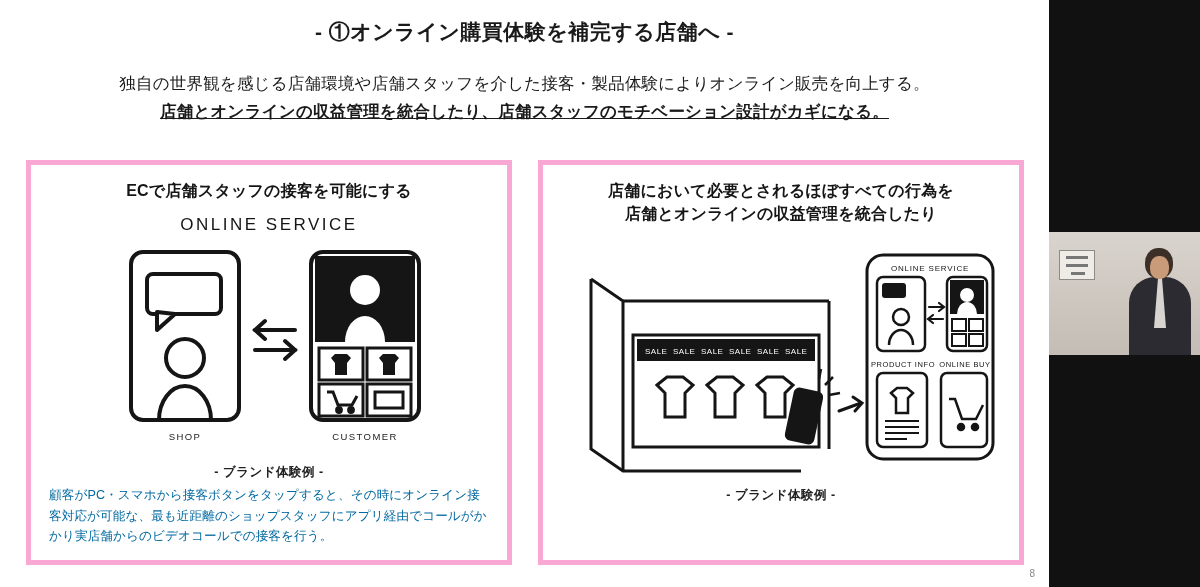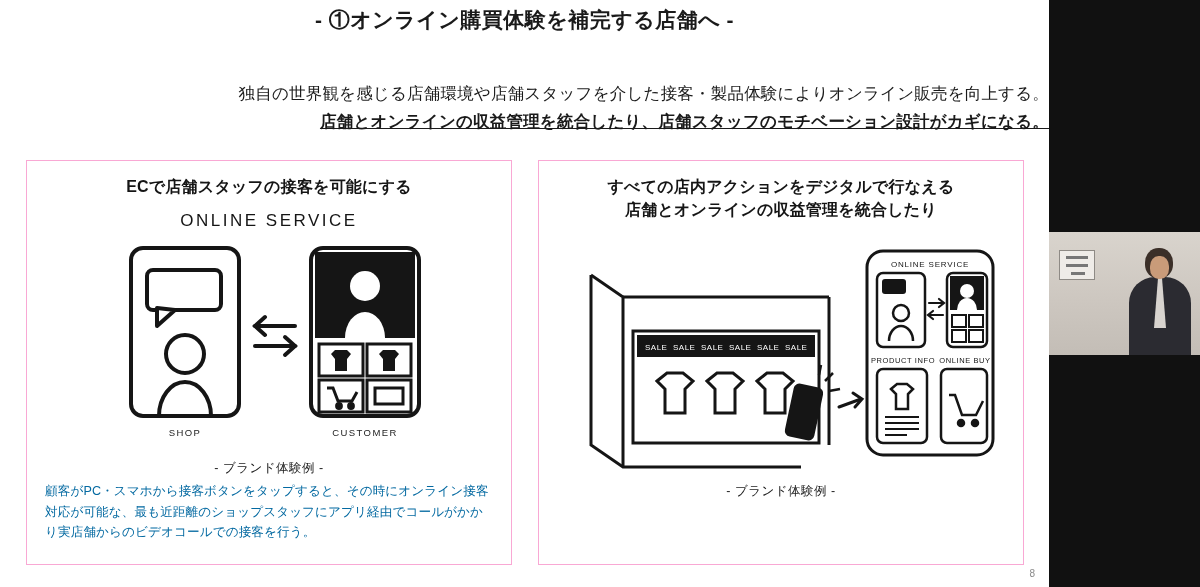--- a/index.html
+++ b/index.html
@@ -17,33 +17,32 @@
   }
   
   .slide {
     position: absolute;
     left: 0; top: 0;
     width: 1049px; height: 587px;
     background: #ffffff;
   }
   .slide-title {
     position: absolute;
-    top: 6px; left: 0; width: 1049px;
+    top: 18px; left: 0; width: 1049px;
     text-align: center;
     font-size: 21px;
     font-weight: bold;
     color: #1a1a1a;
     letter-spacing: 0.5px;
   }
   .lead {
     position: absolute;
     top: 72px; left: 0; width: 1049px;
-    text-align: right;
+    text-align: center;
     color: #1a1a1a;
-    margin-top: 10px;
   }
   .lead .line1 {
     font-size: 16.5px;
     letter-spacing: 0.2px;
     line-height: 1.45;
   }
   .lead .line2 {
     font-size: 16.5px;
     font-weight: bold;
     letter-spacing: 0.2px;
@@ -55,41 +54,41 @@
   .panels {
     position: absolute;
     top: 160px; left: 26px;
     width: 998px; height: 405px;
     display: flex;
     gap: 26px;
   }
   .panel {
     position: relative;
     width: 534px; height: 405px;
-    border: 1px solid #f9a8d4;
+    border: 5px solid #f9a8d4;
     background: #fff;
     padding: 14px 12px 10px 12px;
   }
   .panel-head {
     text-align: center;
     font-size: 16px;
     font-weight: bold;
     color: #151515;
     line-height: 1.45;
     letter-spacing: 0.2px;
   }
   .panel-figure {
     position: relative;
     height: 250px;
     margin-top: 10px;
   }
   .brand-label {
     text-align: center;
     font-size: 12.5px;
-    font-weight: normal;
+    font-weight: bold;
     color: #222;
     letter-spacing: 0.5px;
     margin-top: 2px;
   }
   .panel-body {
     font-size: 12.6px;
     line-height: 1.62;
     color: #0369a1;
     padding: 4px 6px 0 6px;
     letter-spacing: 0.1px;
@@ -225,21 +224,21 @@
             <text x="306" y="228" text-anchor="middle" font-family="Liberation Sans, sans-serif" font-size="9.5" letter-spacing="1.4" fill="#222">CUSTOMER</text>
           </svg>
         </div>
 
         <div class="brand-label">- ブランド体験例 -</div>
         <div class="panel-body">顧客がPC・スマホから接客ボタンをタップすると、その時にオンライン接客対応が可能な、最も近距離のショップスタッフにアプリ経由でコールがかかり実店舗からのビデオコールでの接客を行う。</div>
       </div>
 
       <div class="panel">
         <div class="panel-head">
-          <div>すべての店内アクションをデジタルで行なえる</div>
+          <div>店舗において必要とされるほぼすべての行為を</div>
           <div>店舗とオンラインの収益管理を統合したり</div>
         </div>
 
         <div class="panel-figure">
           <svg class="fig" width="440" height="250" viewBox="0 0 440 250">
 
             <g stroke="#151515" stroke-width="3" fill="none">
               <polyline points="30,44 30,214 62,236 240,236"></polyline>
               <polyline points="30,44 62,66 62,236"></polyline>
               <polyline points="62,66 268,66"></polyline>

